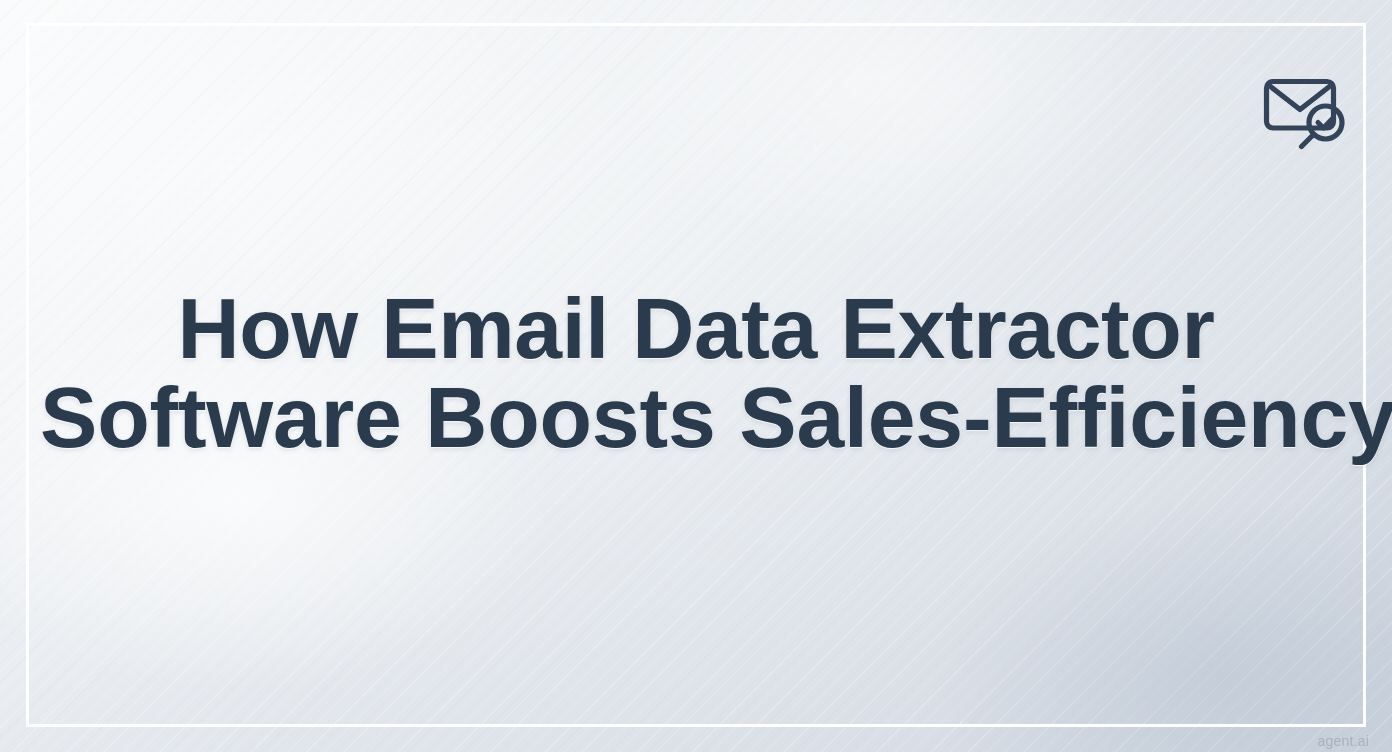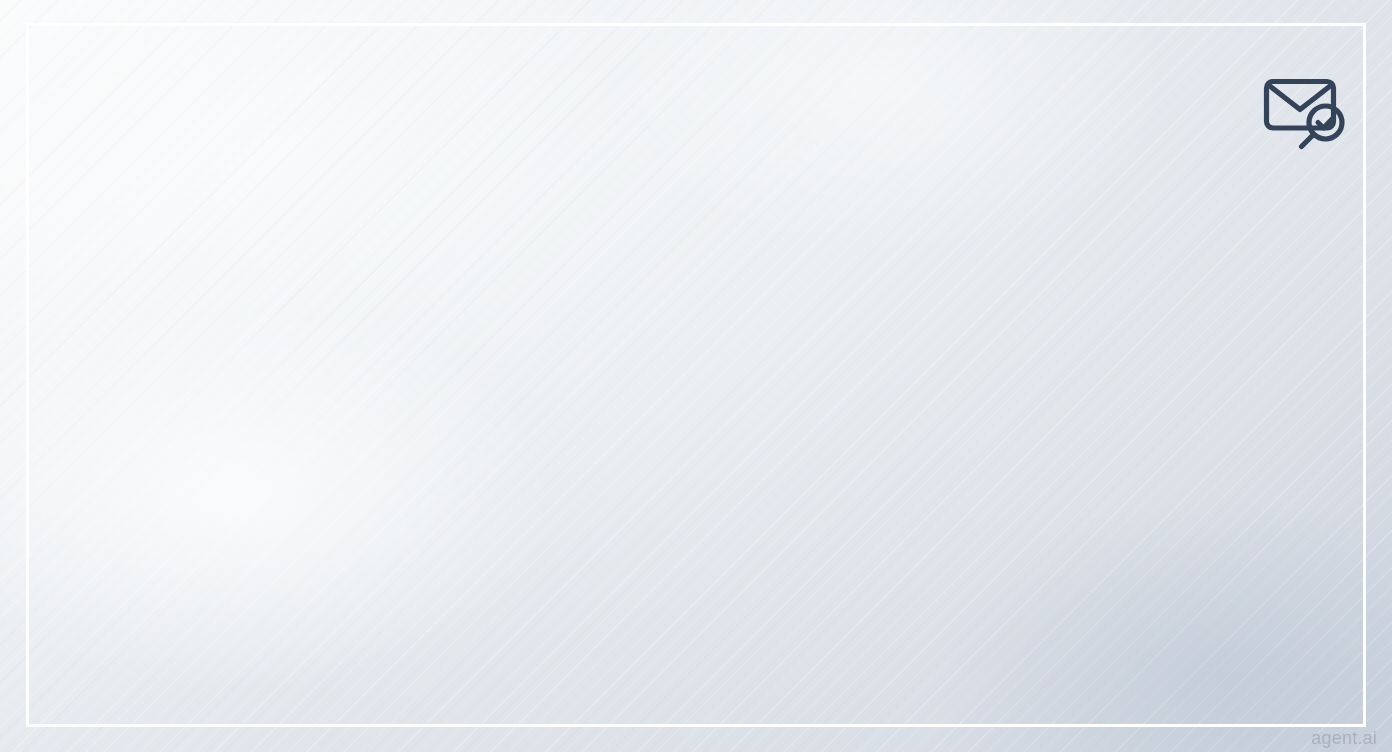--- a/index.html
+++ b/index.html
@@ -137,25 +137,25 @@
                  0 2px 5px rgba(120,134,152,0.22);
   }
 
   .headline-line.line-2 {
     letter-spacing: -0.2px;
   }
 
   
   .watermark {
     position: absolute;
-    right: 15px;
+    right: 23px;
     bottom: 3px;
     color: #a9b0ba;
     font-family: "Liberation Sans", sans-serif;
-    font-size: 18px;
+    font-size: 14px;
     letter-spacing: 0.2px;
     opacity: 0.95;
   }
 </style>
 </head>
 <body>
 
 <div class="canvas">
 
   <div class="bg-base"></div>
@@ -176,16 +176,20 @@
       <path d="M7.5 24.5 L37 47.5 L66.5 24.5"></path>
 
       <circle cx="62.5" cy="60.5" r="16.5"></circle>
 
       <path d="M50.5 72.5 L38.5 84.5"></path>
 
       <path d="M55 60.5 L60.5 66 L70.5 55.5" stroke-width="5"></path>
     </svg>
   </div>
 
+  <div class="headline-wrap">
+    <span class="headline-line line-1">How Email Data Extractor</span>
+    <span class="headline-line line-2">Software Boosts Sales-Efficiency</span>
+  </div>
 
   <div class="watermark">agent.ai</div>
 
 </div>
 
 </body></html>

